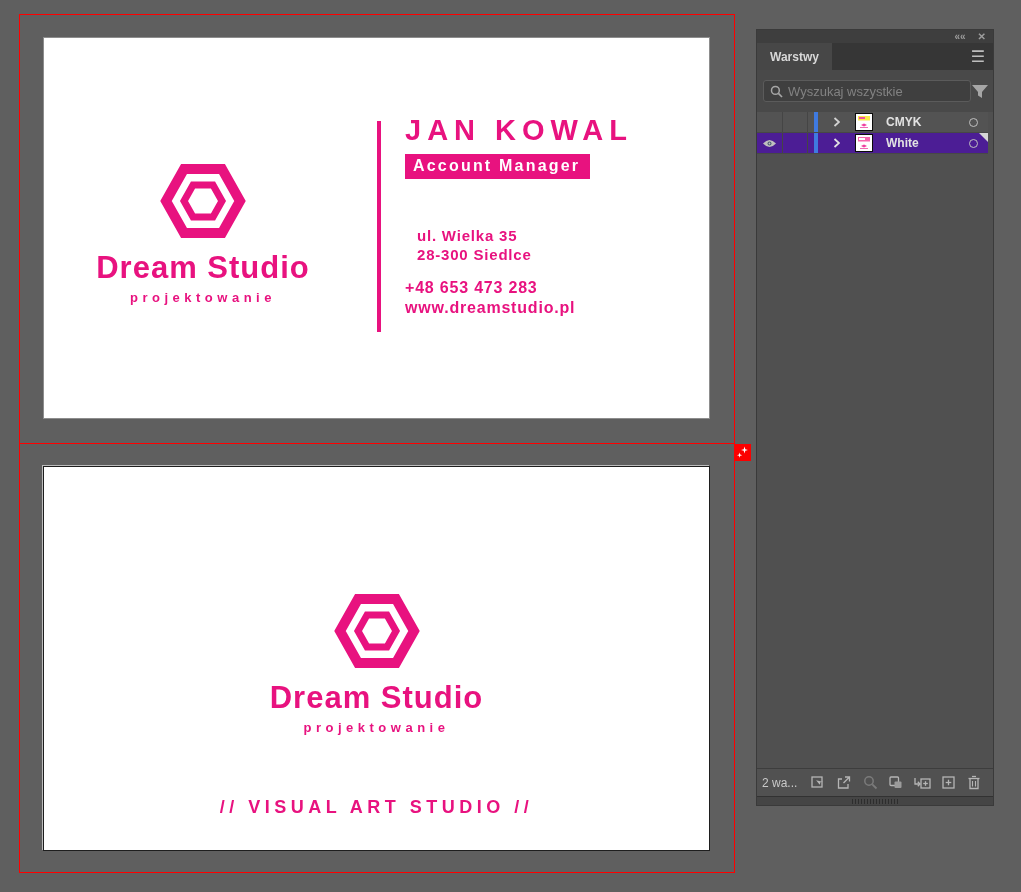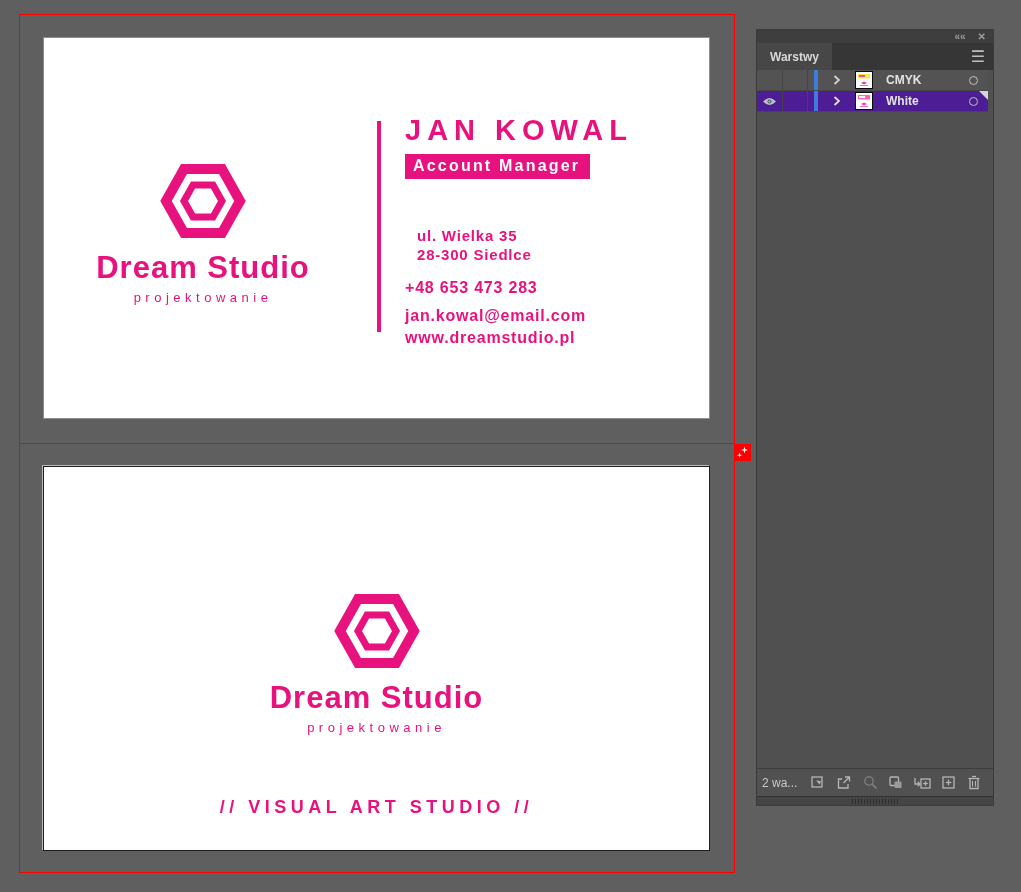--- a/index.html
+++ b/index.html
@@ -12,21 +12,21 @@
   .red-frame.top { left:19px; top:14px; width:716px; height:430px; }
   .red-frame.bottom { left:19px; top:443px; width:716px; height:430px; }
   .card { position:absolute; left:43px; width:667px; background:#ffffff; }
   .card.front { top:37px; height:382px; border:1px solid #8d8d8d; }
   .card.back  { top:466px; height:385px; border:1px solid #1e1e1e; box-shadow:-1px -1px 0 #bdbdbd; }
   .spread-badge { position:absolute; left:734px; top:444px; width:17px; height:17px; background:#fb0000; }
   .logo-block { position:absolute; text-align:center; }
   .card.front .logo-block { left:0; top:126px; width:318px; }
   .card.back  .logo-block { left:0; top:127px; width:100%; }
   .brand-name { font-size:31px; font-weight:bold; letter-spacing:1px; color:var(--pink); margin-top:8px; white-space:nowrap; }
-  .brand-sub  { font-size:13px; font-weight:normal; letter-spacing:4.5px; color:var(--pink); margin-top:4px; white-space:nowrap; }
+  .brand-sub  { font-size:13px; font-weight:bold; letter-spacing:4.5px; color:var(--pink); margin-top:4px; white-space:nowrap; }
   .v-divider { position:absolute; left:333px; top:83px; width:4px; height:211px; background:var(--pink); }
   .name-block { position:absolute; left:361px; top:76px; }
   .person-name { font-size:29px; font-weight:bold; letter-spacing:6px; color:var(--pink); white-space:nowrap; }
   .role-bar { display:inline-block; margin-top:7px; background:var(--pink); color:#ffffff;
               font-size:16px; font-weight:bold; letter-spacing:2.2px; padding:3px 10px 4px 8px; white-space:nowrap; }
   .contact { margin-top:47px; font-size:15px; font-weight:bold; letter-spacing:0.8px; color:var(--pink); }
   .contact .addr-line { line-height:19px; white-space:nowrap;margin-left:12px; }
   .contact .phone { margin-top:15px; font-size:16px; white-space:nowrap; }
   .contact .mail  { margin-top:8px; font-size:16px; line-height:22px; white-space:nowrap; }
   .contact .web   { font-size:16px; line-height:22px; white-space:nowrap; }
@@ -89,21 +89,20 @@
       <div class="brand-sub">projektowanie</div>
     </div>
     <div class="v-divider"></div>
     <div class="name-block">
       <div class="person-name">JAN KOWAL</div>
       <div><span class="role-bar">Account Manager</span></div>
       <div class="contact">
         <div class="addr-line">ul. Wielka 35</div>
         <div class="addr-line">28-300 Siedlce</div>
         <div class="phone">+48 653 473 283</div>
-        <div class="mail">jan.kowal@email.com</div>
         <div class="web">www.dreamstudio.pl</div>
       </div>
     </div>
   </div>
 
   <div class="card back">
     <div class="logo-block">
       <svg width="86" height="74" viewBox="-6 -5 86 74">
         <polygon points="0,32 18,0 56,0 74,32 56,64 18,64" fill="none" stroke="#e8127f" stroke-width="10"></polygon>
         <polygon points="18,32 27,16 47,16 56,32 47,48 27,48" fill="none" stroke="#e8127f" stroke-width="7"></polygon>
@@ -128,20 +127,34 @@
     <span class="tb-icon">««</span>
     <span class="tb-icon">✕</span>
   </div>
 
   <div class="panel-tabbar">
     <div class="panel-tab">Warstwy</div>
     <div class="panel-menu">☰</div>
   </div>
 
   <div class="panel-body">
+    <div class="search-row">
+      <div class="search-box">
+        <svg width="13" height="13" viewBox="0 0 13 13">
+          <circle cx="5.4" cy="5.4" r="3.9" fill="none" stroke="#a6a6a6" stroke-width="1.5"></circle>
+          <line x1="8.4" y1="8.4" x2="12" y2="12" stroke="#a6a6a6" stroke-width="1.7"></line>
+        </svg>
+        <input type="text" placeholder="Wyszukaj wszystkie" style="">
+      </div>
+      <div class="filter-btn">
+        <svg width="18" height="15" viewBox="0 0 18 15">
+          <path d="M1 1 H17 L11 8 V14 L7 11.5 V8 Z" fill="#a6a6a6"></path>
+        </svg>
+      </div>
+    </div>
 
     <div class="layer-list">
 
       <div class="layer-row">
         <div class="cell-eye"></div>
         <div class="cell-lock"></div>
         <div class="color-bar"></div>
         <div class="cell-chevron">
           <svg width="7" height="10" viewBox="0 0 7 10">
               <polyline points="1.5,1 6,5 1.5,9" fill="none" stroke="#d2d2d2" stroke-width="1.8"></polyline>

